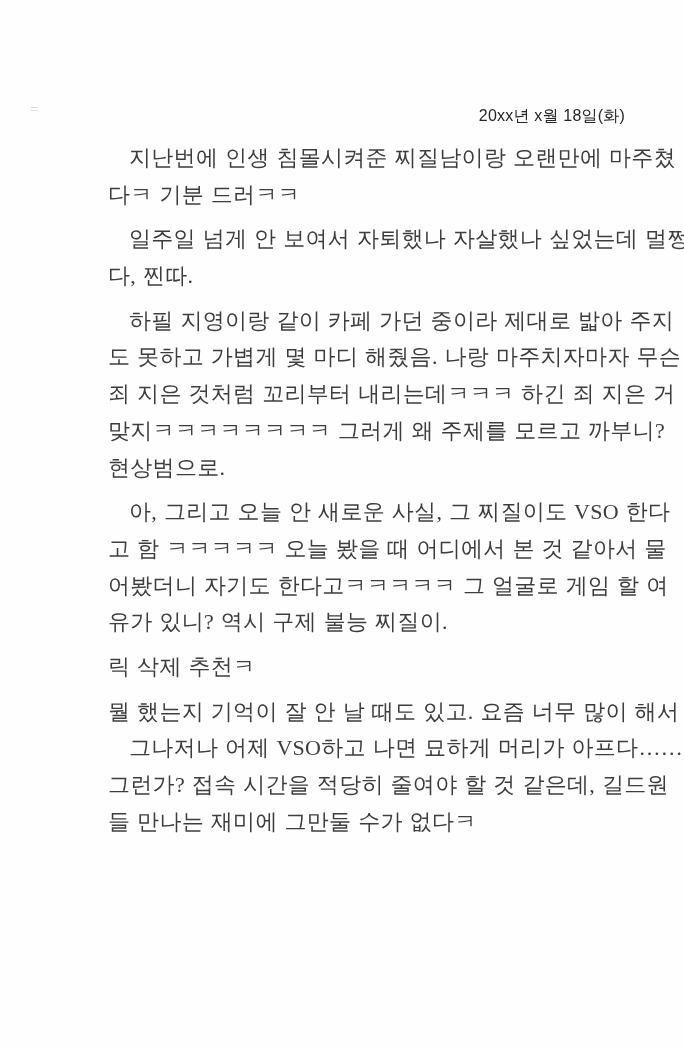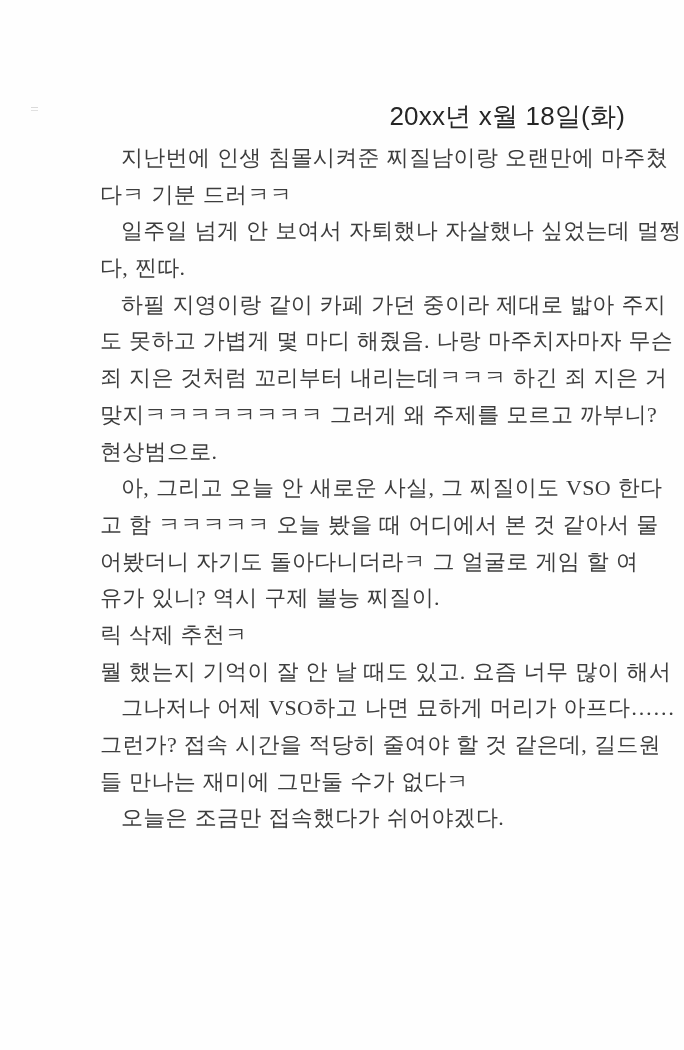--- a/index.html
+++ b/index.html
@@ -35,35 +35,35 @@
     background: #cccccc;
     box-shadow: 0 3px 0 #d6d6d6;
     opacity: 0.7;
   }
   .date-row {
     text-align: right;
     margin: 0 0 11px 0;
   }
   .date {
     font-family: "Liberation Sans", "DejaVu Sans", sans-serif;
-    font-size: 26px;
+    font-size: 16px;
     line-height: 26px;
     letter-spacing: 0.2px;
     color: var(--date-text);
   }
   .body-text {
     font-family: "Liberation Serif", "DejaVu Serif", serif;
     font-size: 22px;
     line-height: 36.7px;
     letter-spacing: 0.3px;
     word-spacing: 1px;
     color: var(--body-text);
   }
   .paragraph {
-    margin: 0;
+    margin: 8px;
   }
   .line {
     white-space: nowrap;
     height: 36.7px;
   }
   .line.first {
     text-indent: 21px;
   }
 </style>
 </head>
@@ -86,29 +86,26 @@
       <div class="paragraph">
         <div class="line first">하필 지영이랑 같이 카페 가던 중이라 제대로 밟아 주지</div>
         <div class="line">도 못하고 가볍게 몇 마디 해줬음. 나랑 마주치자마자 무슨</div>
         <div class="line">죄 지은 것처럼 꼬리부터 내리는데ㅋㅋㅋ 하긴 죄 지은 거</div>
         <div class="line">맞지ㅋㅋㅋㅋㅋㅋㅋㅋ 그러게 왜 주제를 모르고 까부니?</div>
         <div class="line">현상범으로.</div>
       </div>
       <div class="paragraph">
         <div class="line first">아, 그리고 오늘 안 새로운 사실, 그 찌질이도 VSO 한다</div>
         <div class="line">고 함 ㅋㅋㅋㅋㅋ 오늘 봤을 때 어디에서 본 것 같아서 물</div>
-        <div class="line">어봤더니 자기도 돌아다니더라ㅋ 그 얼굴로 게임 할 여</div>
+        <div class="line">어봤더니 자기도 한다고ㅋㅋㅋㅋㅋ 그 얼굴로 게임 할 여</div>
         <div class="line">유가 있니? 역시 구제 불능 찌질이.</div>
       </div>
       <div class="paragraph">
         <div class="line">릭 삭제 추천ㅋ</div>
       </div>
       <div class="paragraph">
         <div class="line">뭘 했는지 기억이 잘 안 날 때도 있고. 요즘 너무 많이 해서</div>
         <div class="line first">그나저나 어제 VSO하고 나면 묘하게 머리가 아프다……</div>
         <div class="line">그런가? 접속 시간을 적당히 줄여야 할 것 같은데, 길드원</div>
         <div class="line">들 만나는 재미에 그만둘 수가 없다ㅋ</div>
       </div>
-      <div class="paragraph">
-        <div class="line first">오늘은 조금만 접속했다가 쉬어야겠다.</div>
-      </div>
     </main>
 </div>
 
 </body></html>

